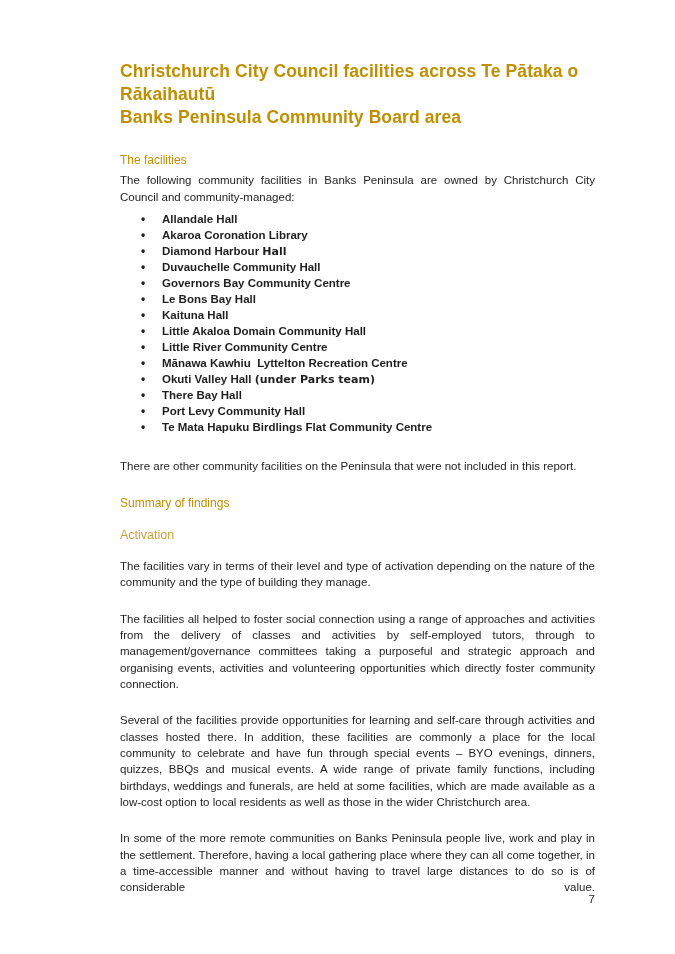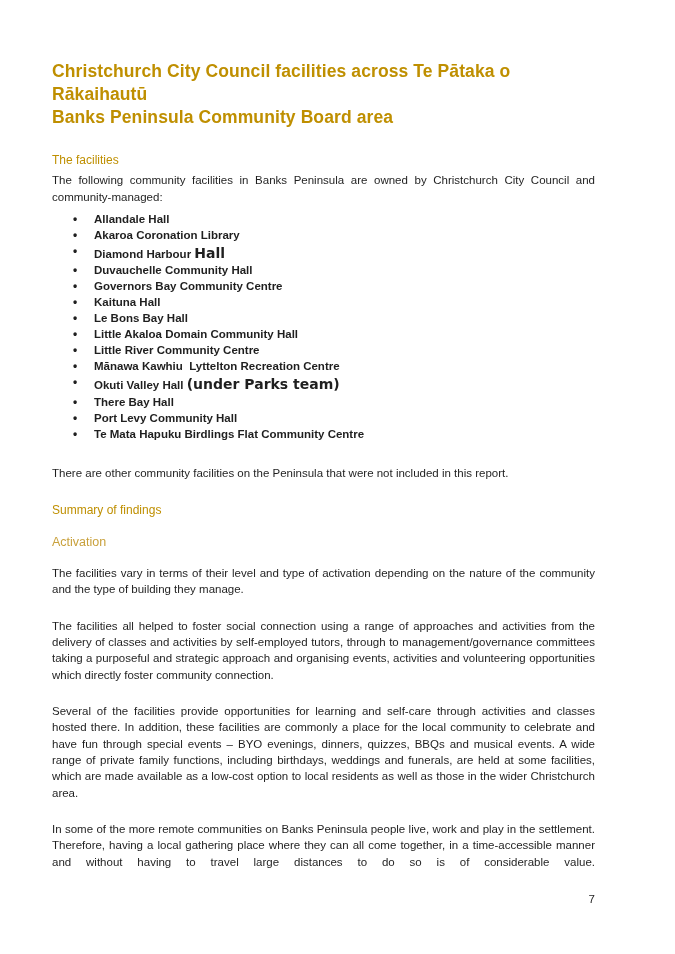--- a/index.html
+++ b/index.html
@@ -6,21 +6,21 @@
   html, body { background: #ffffff; }
   body {
     width: 675px; height: 954px;
     font-family: "Liberation Sans", sans-serif;
     overflow: hidden;
   }
   .page {
     position: relative;
     width: 675px; height: 954px;
     background: #ffffff;
-    padding: 60px 80px 0 52px;
+    padding: 60px 80px 0 120px;
   }
   .title {
     color: var(--gold, #BF8F00);
     font-size: 17.5px;
     font-weight: 600;
     line-height: 1.32;
     letter-spacing: 0.1px;
     margin-bottom: 24px;
     max-width: 520px;
   }
@@ -63,21 +63,21 @@
   .fac-list li::before {
     content: "\2022";
     position: absolute;
     left: 21px;
     top: -1px;
     font-size: 12px;
     color: #1f1f1f;
   }
   .alt-font {
     font-family: "DejaVu Sans", sans-serif;
-    font-size: 14px;
+    font-size: 11px;
   }
   .note { margin-bottom: 20px; }
   .note .note-line { text-align: justify; }
   .para { margin-bottom: 20px; }
   .para.cont { text-align-last: justify; }
   .page-number {
     position: absolute;
     top: 893px;
     right: 80px;
     color: #1f1f1f;
@@ -97,22 +97,22 @@
   <h2 class="h-gold">The facilities</h2>
 
   <p class="body-text intro">The following community facilities in Banks Peninsula are owned by Christchurch City Council and community-managed:</p>
 
   <ul class="fac-list" id="fac-list">
       <li><span>Allandale Hall</span></li>
       <li><span>Akaroa Coronation Library</span></li>
       <li><span>Diamond Harbour </span><span class="alt-font">Hall</span></li>
       <li><span>Duvauchelle Community Hall</span></li>
       <li><span>Governors Bay Community Centre</span></li>
+      <li><span>Le Bons Bay Hall</span></li>
       <li><span>Kaituna Hall</span></li>
-      <li><span>Le Bons Bay Hall</span></li>
       <li><span>Little Akaloa Domain Community Hall</span></li>
       <li><span>Little River Community Centre</span></li>
       <li><span>Mānawa Kawhiu&nbsp; Lyttelton Recreation Centre</span></li>
       <li><span>Okuti Valley Hall </span><span class="alt-font">(under Parks team)</span></li>
       <li><span>There Bay Hall</span></li>
       <li><span>Port Levy Community Hall</span></li>
       <li><span>Te Mata Hapuku Birdlings Flat Community Centre</span></li>
     </ul>
 
   <div class="body-text note" id="fac-note">

